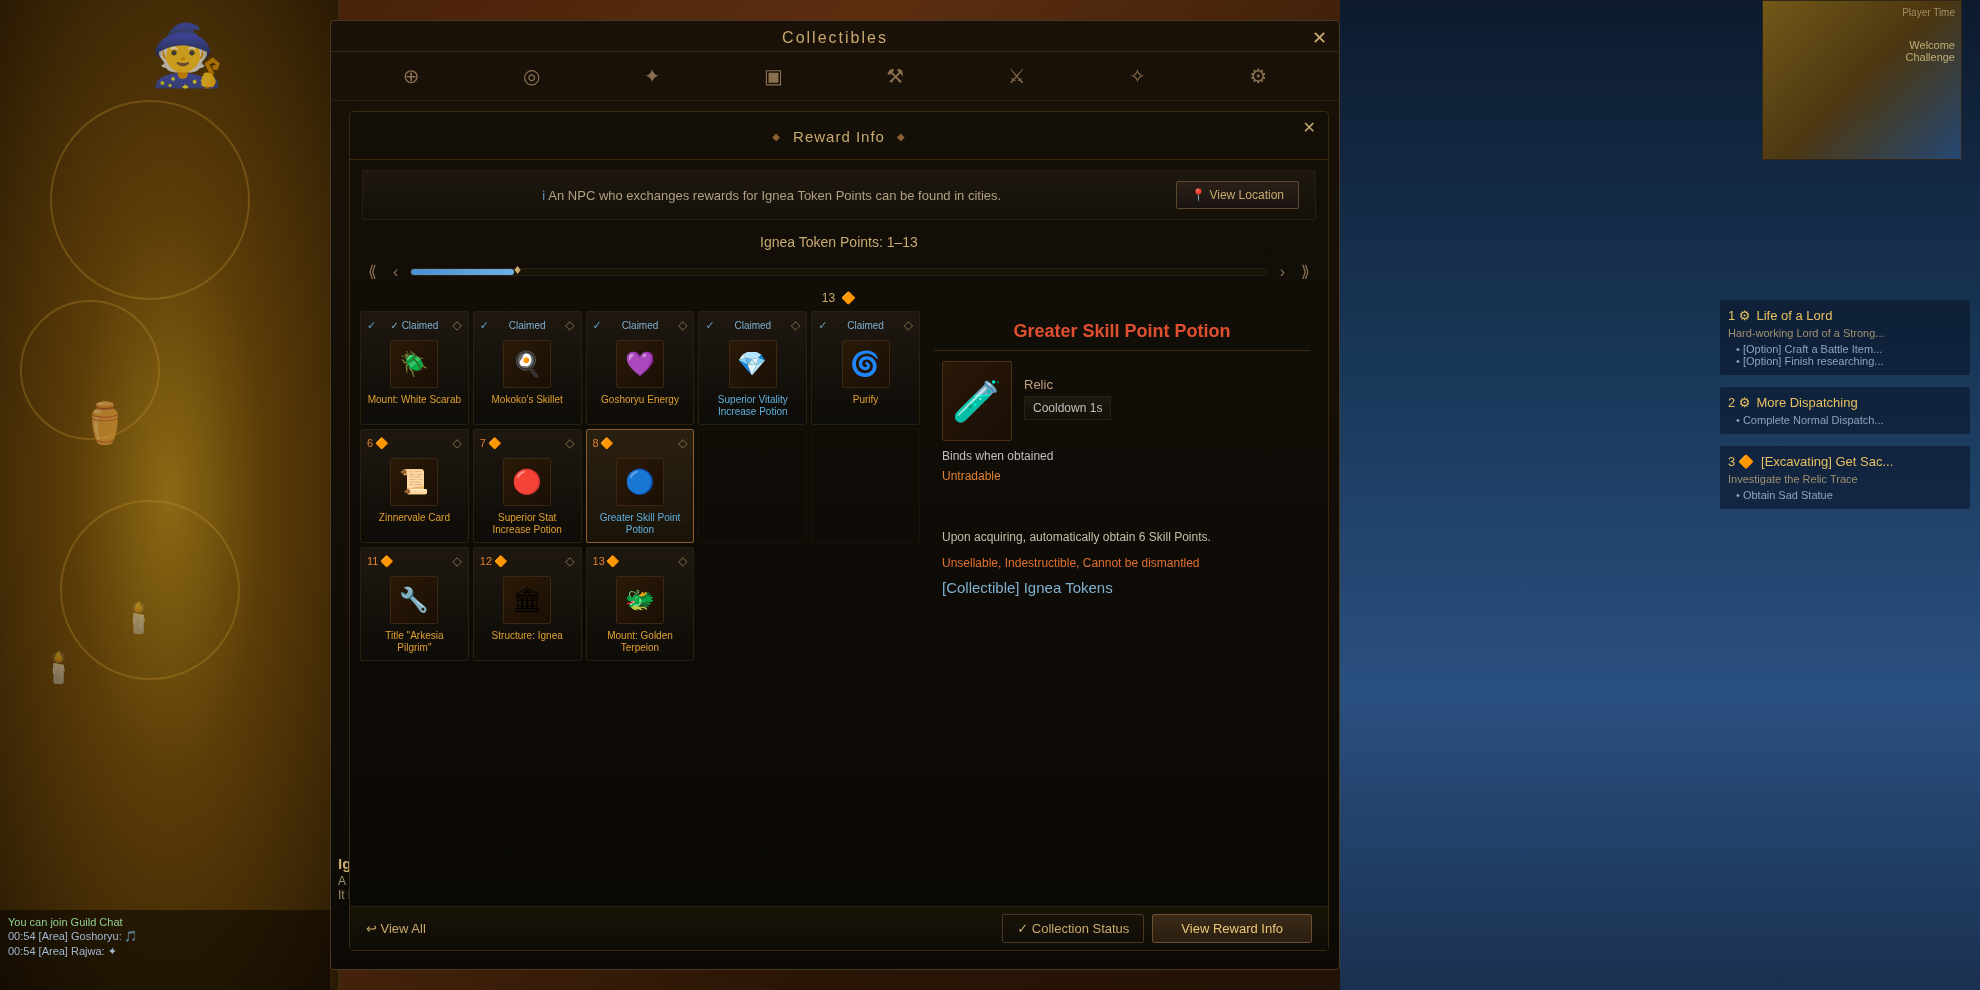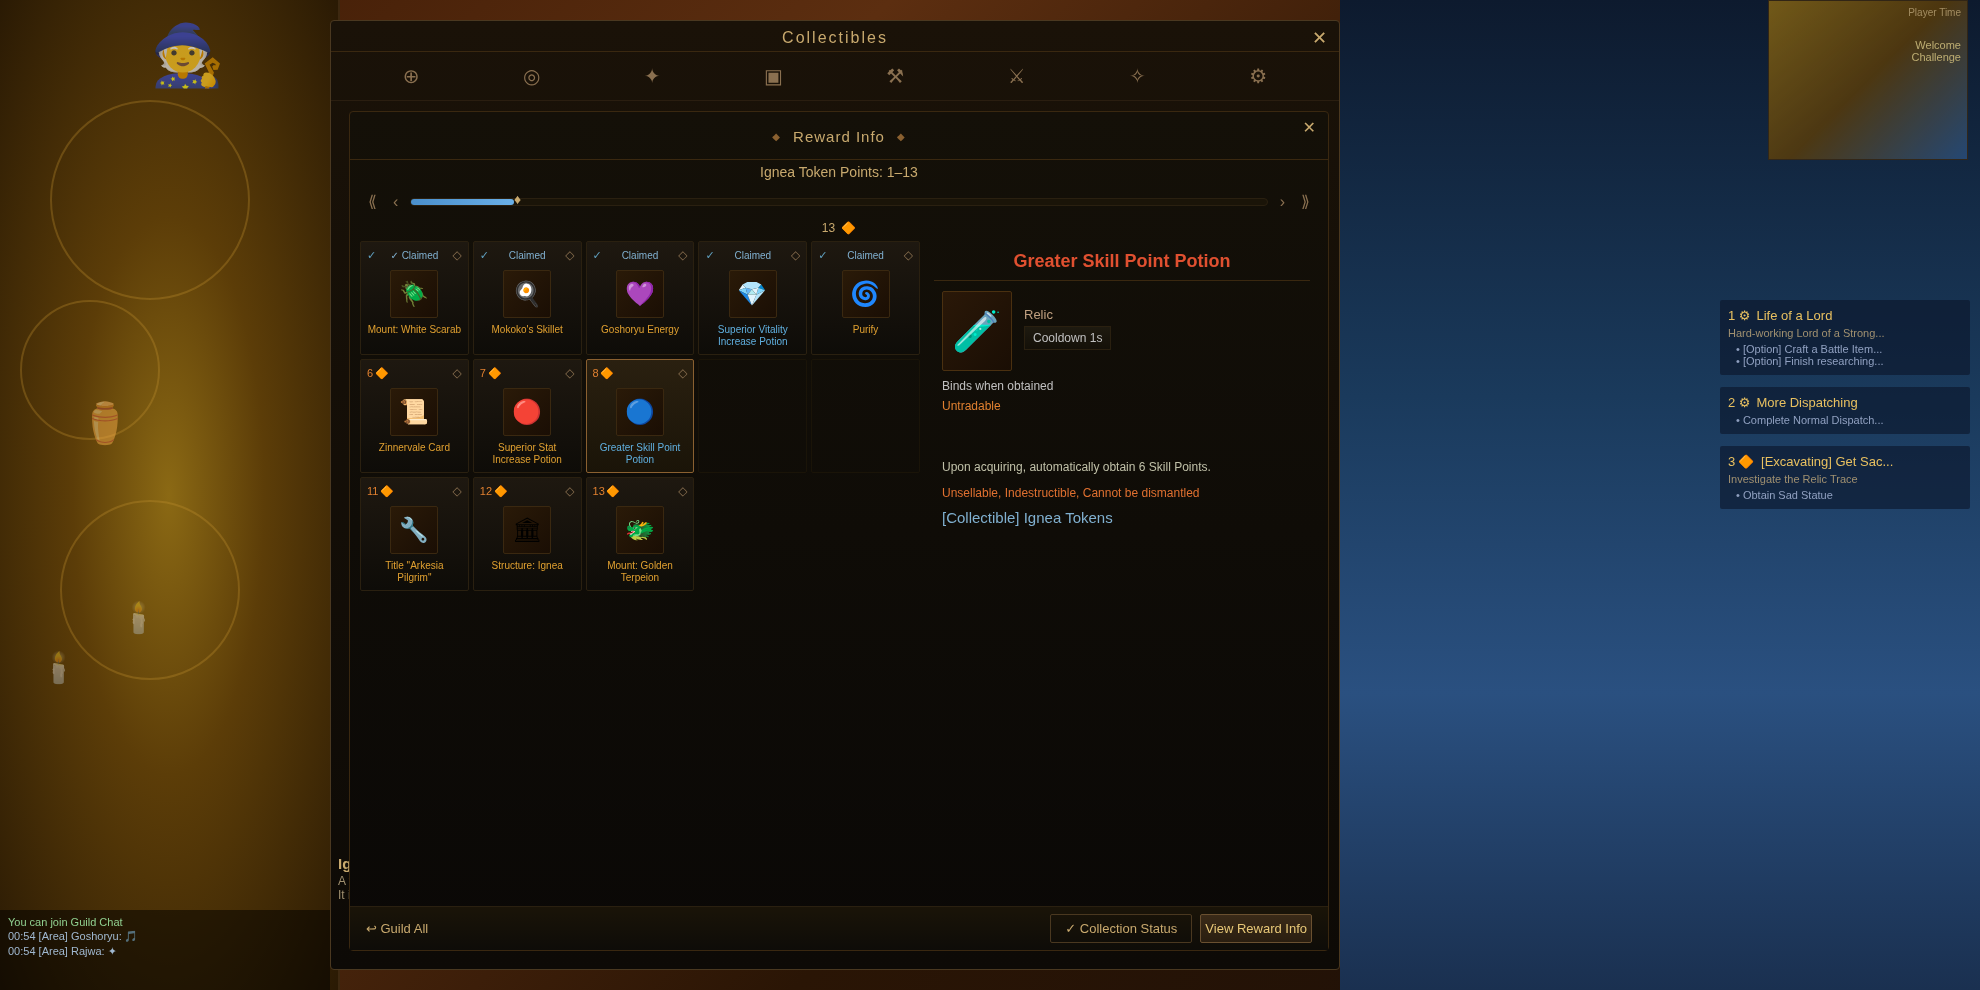--- a/index.html
+++ b/index.html
@@ -399,21 +399,21 @@
       padding: 6px 14px;
       font-size: 13px;
       cursor: pointer;
       border-radius: 2px;
     }
 
     .view-reward-btn {
       background: linear-gradient(180deg, #3a2a18 0%, #2a1e10 100%);
       border: 1px solid #6a5030;
       color: #e8c878;
-      padding: 6px 4px;
+      padding: 6px 28px;
       font-size: 13px;
       cursor: pointer;
       border-radius: 2px;
     }
 
     .quest-items {
       position: absolute;
       right: 10px;
       top: 300px;
       width: 250px;
@@ -497,21 +497,21 @@
 
   <div style="position:absolute;top:20px;left:150px;color:#6a5a7a;font-size:60px;opacity:0.7;">🧙</div>
 
   <div style="position:absolute;top:400px;left:80px;color:#8a6020;font-size:40px;opacity:0.5;">⚱️</div>
   <div style="position:absolute;top:600px;left:120px;color:#7a5010;font-size:30px;opacity:0.4;">🕯️</div>
   <div style="position:absolute;top:650px;left:40px;color:#7a5010;font-size:30px;opacity:0.4;">🕯️</div>
 </div>
 
 <div class="minimap-area">
 
-  <div style="position:absolute;top:0;right:12px;width:200px;height:160px;background:linear-gradient(135deg,#8b6914,#5c3d08,#2a5080);border:1px solid #3a2810;opacity:0.8;padding:6px;">
+  <div style="position:absolute;top:0;right:18px;width:200px;height:160px;background:linear-gradient(135deg,#8b6914,#5c3d08,#2a5080);border:1px solid #3a2810;opacity:0.8;padding:6px;">
     <div style="color:#c8a96e;font-size:10px;text-align:right;">Player Time</div>
     <div style="color:#e8d080;font-size:11px;text-align:right;margin-top:21px;">Welcome<br>Challenge</div>
   </div>
 
   <div class="quest-items">
     <div class="quest-item">
       <div class="quest-title">
         <span>1 ⚙</span>
         <span>Life of a Lord</span>
       </div>
@@ -555,20 +555,27 @@
   </div>
 
   <div class="reward-info-overlay">
     <div class="reward-title-bar">
       <div class="diamond-deco">◆</div>
       <span style="margin: 8px 12px;">Reward Info</span>
       <div class="diamond-deco">◆</div>
       <button class="reward-close">✕</button>
     </div>
 
+    <div class="info-banner">
+      <div class="info-banner-text">
+        <span style="color:#6090c0;">ℹ</span>
+        <span>An NPC who exchanges rewards for Ignea Token Points can be found in cities.</span>
+      </div>
+      <button class="view-location-btn">📍 View Location</button>
+    </div>
 
     <div class="token-points">
       <span>Ignea Token Points: 1–13</span>
     </div>
 
     <div class="progress-area">
       <button class="nav-btn">⟪</button>
       <button class="nav-btn">‹</button>
       <div class="progress-bar-container">
         <div class="progress-bar-fill"></div>
@@ -717,21 +724,21 @@
           <div class="detail-binds">Binds when obtained</div>
           <div class="detail-untradable">Untradable</div>
           <div class="detail-desc">Upon acquiring, automatically obtain 6 Skill Points.</div>
           <div class="detail-properties">Unsellable, Indestructible, Cannot be dismantled</div>
           <div class="detail-collection">[Collectible] Ignea Tokens</div>
         </div>
       </div>
     </div>
 
     <div style="position:absolute;bottom:0;left:0;right:0;height:44px;background:linear-gradient(180deg,#1a1408,#0e0c08);border-top:1px solid #2a2010;display:flex;align-items:center;justify-content:space-between;padding:0 16px;">
-      <button class="view-all-btn">↩ Guild All</button>
+      <button class="view-all-btn">↩ View All</button>
       <div class="bottom-right-btns">
         <button class="collection-status-btn">✓ Collection Status</button>
         <button class="view-reward-btn">View Reward Info</button>
       </div>
     </div>
 
   </div>
 
 </div>
 

